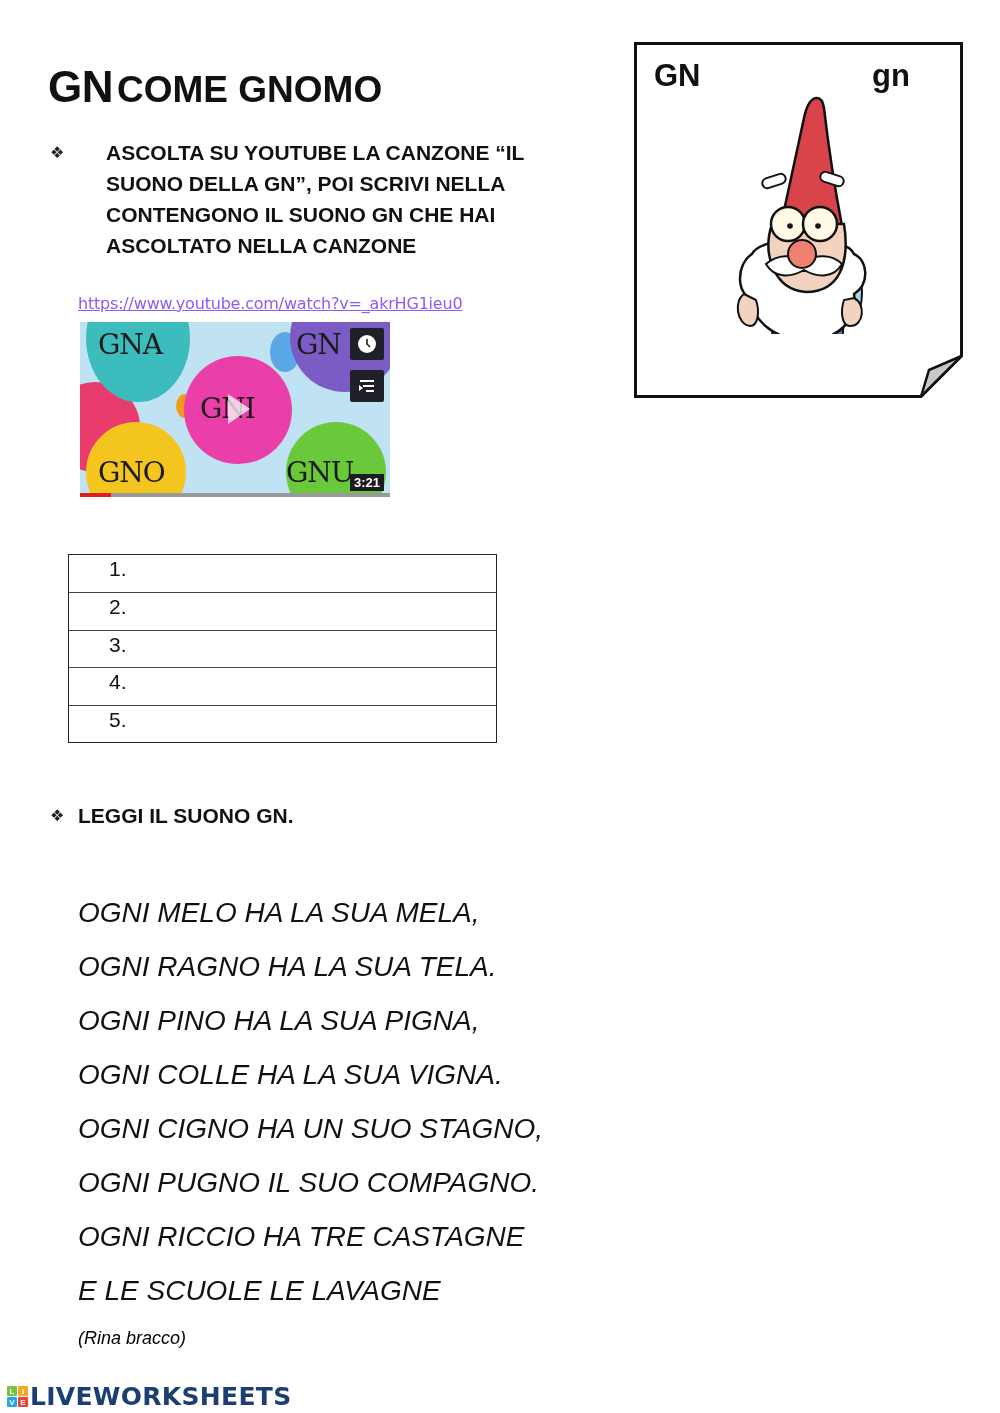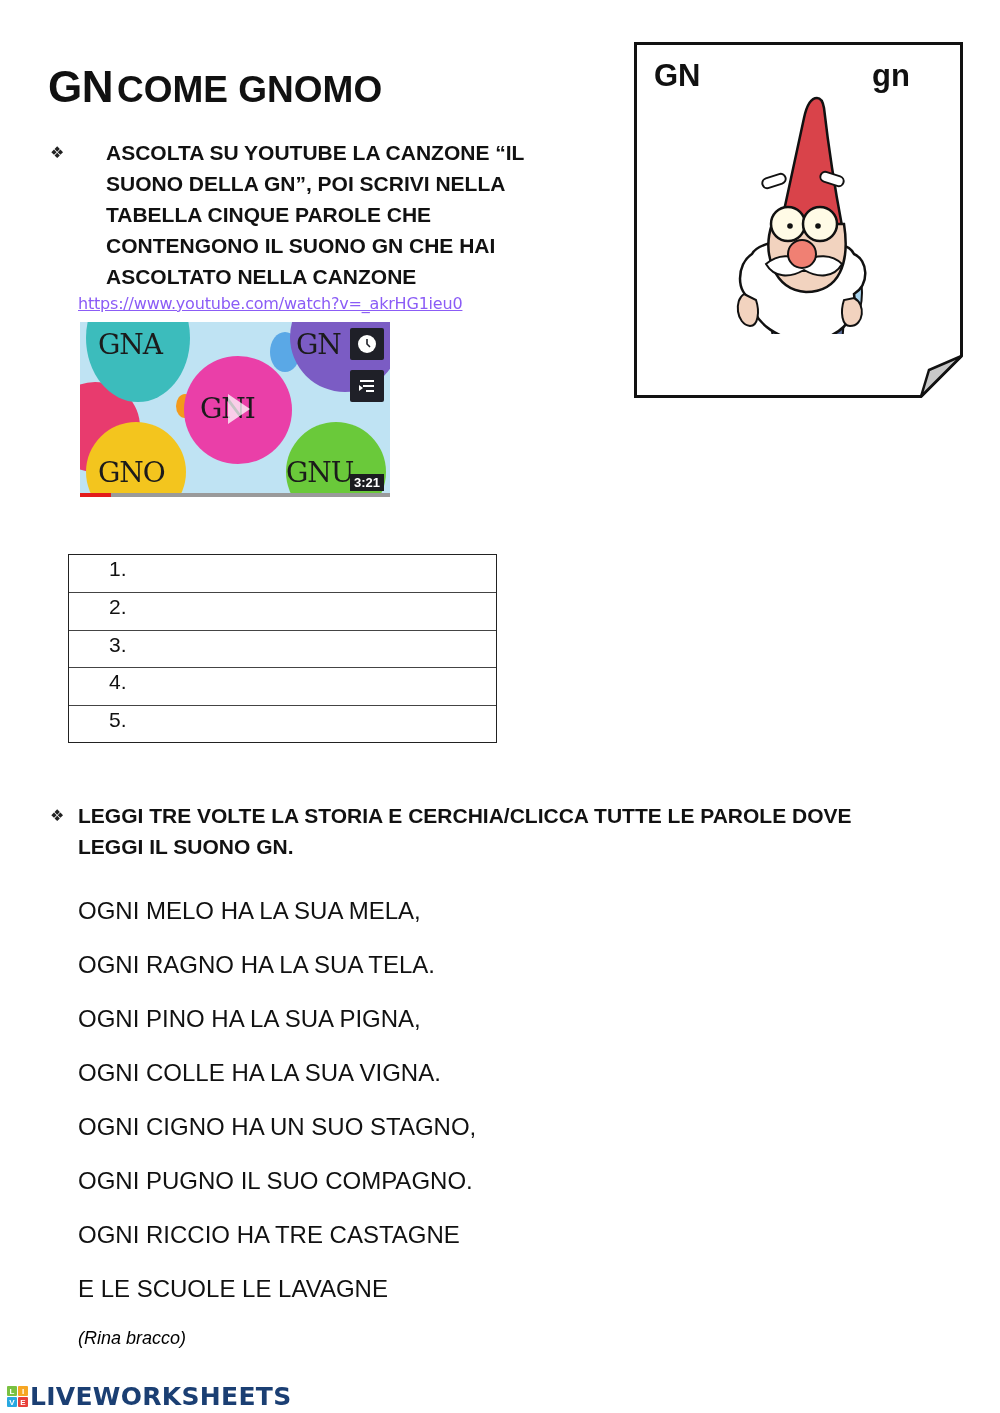--- a/index.html
+++ b/index.html
@@ -23,21 +23,21 @@
     .video .side-btn { position: absolute; right: 6px; width: 34px; height: 32px; background: #1f2028; border-radius: 2px; display: flex; align-items: center; justify-content: center; }
     .video .duration { position: absolute; right: 6px; bottom: 6px; background: #1b1c20; color: #fff; font-size: 13px; font-weight: bold; padding: 1px 4px; text-align: right; }
     .video .progress { position: absolute; left: 0; bottom: 0; width: 100%; height: 4px; background: #9a9a9a; }
     .video .progress .fill { height: 100%; width: 10%; background: #e31b1b; }
     .video .play { position: absolute; left: 146px; top: 70px; }
 
     .table { position: absolute; left: 68px; top: 554px; width: 429px; border: 1px solid #222; }
     .table .row { height: 37.4px; border-top: 1px solid #444; font-size: 21px; padding-left: 40px; line-height: 28px; color: #111; cursor: text; }
     .table .row:first-child { border-top: none; }
 
-    .story { position: absolute; left: 78px; font-size: 24px; color: #111; white-space: nowrap; }
+    .story { position: absolute; left: 78px; font-size: 28px; color: #111; white-space: nowrap; font-style: italic; }
     .author { position: absolute; left: 78px; top: 1328px; font-size: 18px; font-style: italic; color: #000000; }
 
     .card { position: absolute; left: 634px; top: 42px; width: 329px; height: 356px; }
     .card .gn-upper { position: absolute; left: 20px; top: 16px; font-weight: bold; font-size: 31px; color: #111; }
     .card .gn-lower { position: absolute; left: 238px; top: 16px; font-weight: bold; font-size: 31px; color: #111; }
     .card svg.frame { position: absolute; left: 0; top: 0; }
     .card svg.gnome { position: absolute; left: 88px; top: 52px; }
 
     .footer { position: absolute; left: 7px; top: 1382px; display: flex; align-items: center; }
     .footer .logo-grid { display: grid; grid-template-columns: 10px 10px; grid-template-rows: 10px 10px; gap: 1px; margin-right: 2px; }
@@ -48,21 +48,20 @@
 <body>
 
 <div class="title">
   <span class="big">GN</span><span class="rest">COME GNOMO</span>
 </div>
 
 <span class="bullet" style="top:143px;">❖</span>
 <div class="instr" id="instr1">
   <div>ASCOLTA SU YOUTUBE LA CANZONE “IL</div>
   <div>SUONO DELLA GN”, POI SCRIVI NELLA</div>
-  <div>TABELLA CINQUE PAROLE CHE</div>
   <div>CONTENGONO IL SUONO GN CHE HAI</div>
   <div>ASCOLTATO NELLA CANZONE</div>
 </div>
 <a class="link">https://www.youtube.com/watch?v=_akrHG1ieu0</a>
 
 <div class="video">
   <div class="circle" style="left:-30px;top:60px;width:90px;height:90px;background:#e83b6e;"></div>
   <div class="circle" style="left:6px;top:-48px;width:104px;height:128px;background:#3cbcbc;"></div>
   <div class="circle" style="left:190px;top:10px;width:30px;height:40px;background:#5aa8e6;"></div>
   <div class="circle" style="left:210px;top:-40px;width:110px;height:110px;background:#7b5cc4;"></div>
@@ -143,21 +142,20 @@
     <path d="M22 200 C 12 206, 14 230, 28 232 C 36 232, 38 218, 34 206 Z" fill="#f2d3bf" stroke="#111" stroke-width="2"></path>
     <path d="M132 204 C 144 210, 142 232, 128 232 C 120 232, 118 218, 122 206 Z" fill="#f2d3bf" stroke="#111" stroke-width="2"></path>
 
     <ellipse cx="64" cy="252" rx="18" ry="7" fill="#6b4a3a" stroke="#111" stroke-width="2"></ellipse>
     <ellipse cx="112" cy="252" rx="18" ry="7" fill="#6b4a3a" stroke="#111" stroke-width="2"></ellipse>
   </svg>
 </div>
 
 <span class="bullet" style="top:806px;">❖</span>
 <div class="instr" id="instr2">
-  <div>LEGGI TRE VOLTE LA STORIA E CERCHIA/CLICCA TUTTE LE PAROLE DOVE</div>
   <div>LEGGI IL SUONO GN.</div>
 </div>
 
 <div class="story" style="top:897px;">OGNI MELO HA LA SUA MELA,</div>
 <div class="story" style="top:951px;">OGNI RAGNO HA LA SUA TELA.</div>
 <div class="story" style="top:1005px;">OGNI PINO HA LA SUA PIGNA,</div>
 <div class="story" style="top:1059px;">OGNI COLLE HA LA SUA VIGNA.</div>
 <div class="story" style="top:1113px;">OGNI CIGNO HA UN SUO STAGNO,</div>
 <div class="story" style="top:1167px;">OGNI PUGNO IL SUO COMPAGNO.</div>
 <div class="story" style="top:1221px;">OGNI RICCIO HA TRE CASTAGNE</div>

